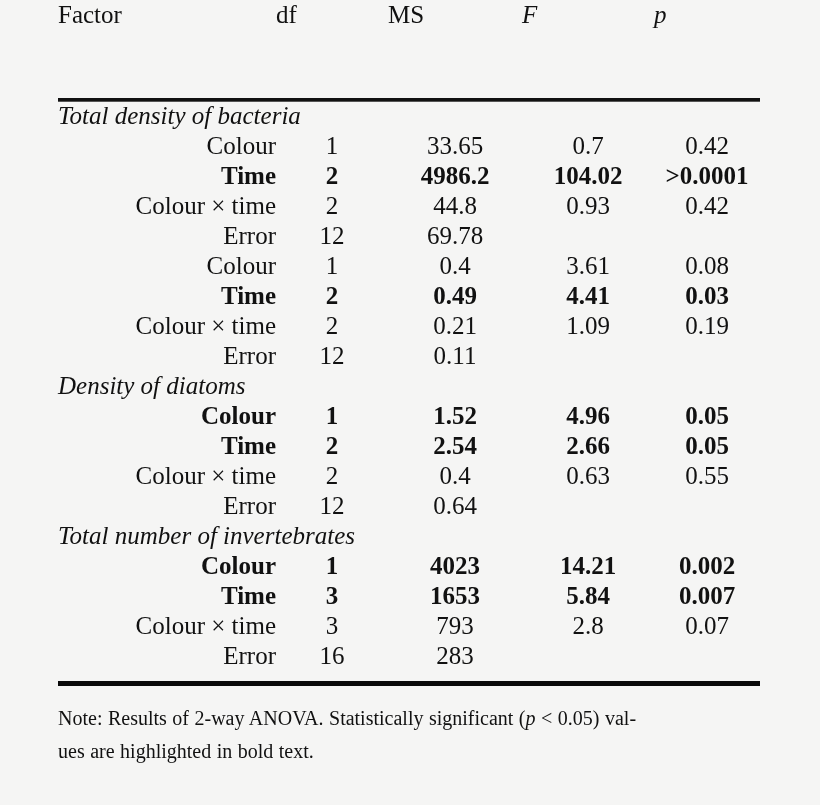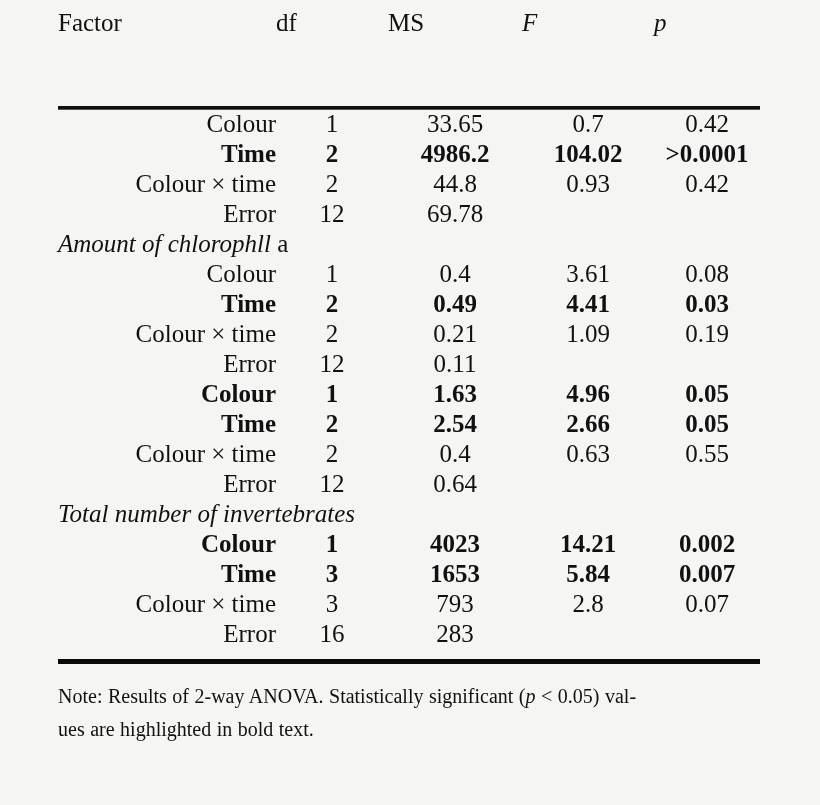--- a/index.html
+++ b/index.html
@@ -12,21 +12,21 @@
     height: 805px;
     background: #f5f5f4;
     font-family: "Liberation Serif", "DejaVu Serif", serif;
     color: #111111;
     overflow: hidden;
   }
 
   .table-wrap {
     position: absolute;
     left: 58px;
-    top: 8px;
+    top: 0;
     width: 702px;
   }
 
   
   .rule-top {
     height: 3px;
     background: #111111;
     margin-top: 68px;
     box-shadow: 0 1px 0 #555;
   }
@@ -143,20 +143,23 @@
 
   <table class="anova">
     <colgroup>
       <col class="c-factor">
       <col class="c-df">
       <col class="c-ms">
       <col class="c-f">
       <col class="c-p">
     </colgroup>
     <tbody id="anova-body">
+        <tr class="section-row">
+          <td colspan="5"><span>Total density of bacteria</span></td>
+        </tr>
         <tr>
           <td class="cell-factor">Colour</td>
           <td class="cell-num c-df-cell">1</td>
           <td class="cell-num c-ms-cell">33.65</td>
           <td class="cell-num c-f-cell">0.7</td>
           <td class="cell-num c-p-cell">0.42</td>
         </tr>
         <tr class="row-bold">
           <td class="cell-factor">Time</td>
           <td class="cell-num c-df-cell">2</td>
@@ -171,23 +174,20 @@
           <td class="cell-num c-f-cell">0.93</td>
           <td class="cell-num c-p-cell">0.42</td>
         </tr>
         <tr>
           <td class="cell-factor">Error</td>
           <td class="cell-num c-df-cell">12</td>
           <td class="cell-num c-ms-cell">69.78</td>
           <td class="cell-num c-f-cell"></td>
           <td class="cell-num c-p-cell"></td>
         </tr>
-        <tr class="section-row">
-          <td colspan="5"><span>Amount of chlorophll</span><span class="upright"> a</span></td>
-        </tr>
         <tr>
           <td class="cell-factor">Colour</td>
           <td class="cell-num c-df-cell">1</td>
           <td class="cell-num c-ms-cell">0.4</td>
           <td class="cell-num c-f-cell">3.61</td>
           <td class="cell-num c-p-cell">0.08</td>
         </tr>
         <tr class="row-bold">
           <td class="cell-factor">Time</td>
           <td class="cell-num c-df-cell">2</td>
@@ -202,24 +202,27 @@
           <td class="cell-num c-f-cell">1.09</td>
           <td class="cell-num c-p-cell">0.19</td>
         </tr>
         <tr>
           <td class="cell-factor">Error</td>
           <td class="cell-num c-df-cell">12</td>
           <td class="cell-num c-ms-cell">0.11</td>
           <td class="cell-num c-f-cell"></td>
           <td class="cell-num c-p-cell"></td>
         </tr>
-        <tr class="row-bold">
-          <td class="cell-factor">Colour</td>
-          <td class="cell-num c-df-cell">1</td>
-          <td class="cell-num c-ms-cell">1.63</td>
+        <tr class="section-row">
+          <td colspan="5"><span>Density of diatoms</span></td>
+        </tr>
+        <tr class="row-bold">
+          <td class="cell-factor">Colour</td>
+          <td class="cell-num c-df-cell">1</td>
+          <td class="cell-num c-ms-cell">1.52</td>
           <td class="cell-num c-f-cell">4.96</td>
           <td class="cell-num c-p-cell">0.05</td>
         </tr>
         <tr class="row-bold">
           <td class="cell-factor">Time</td>
           <td class="cell-num c-df-cell">2</td>
           <td class="cell-num c-ms-cell">2.54</td>
           <td class="cell-num c-f-cell">2.66</td>
           <td class="cell-num c-p-cell">0.05</td>
         </tr>

